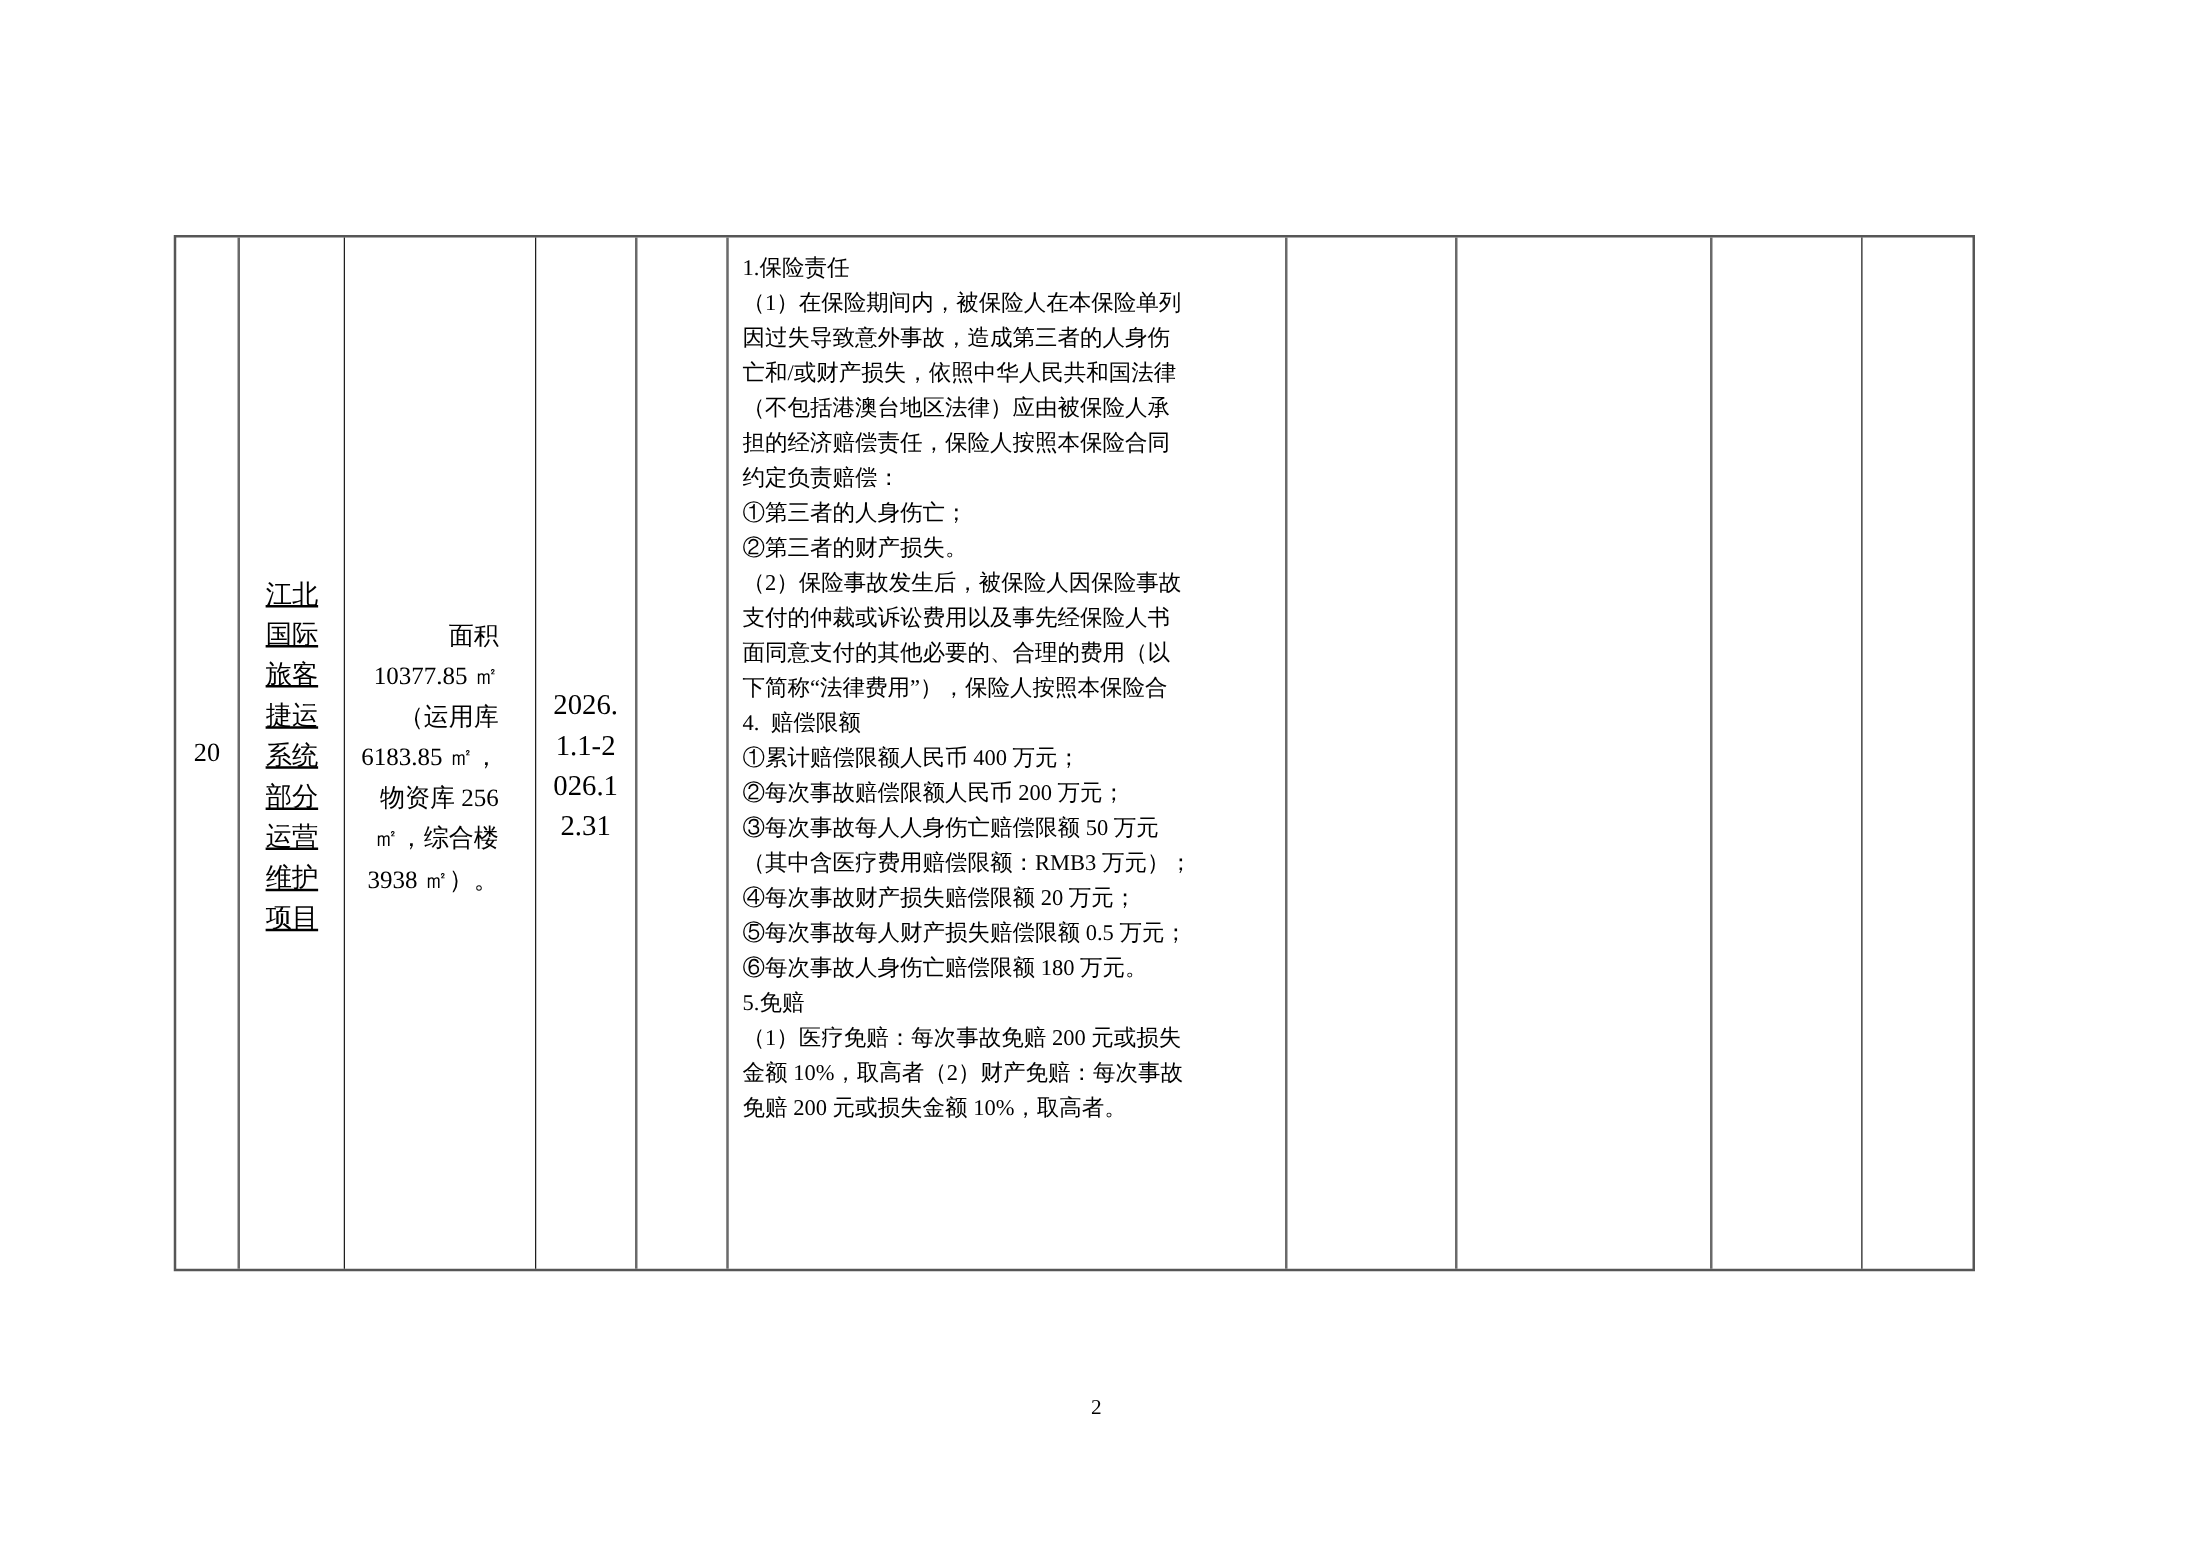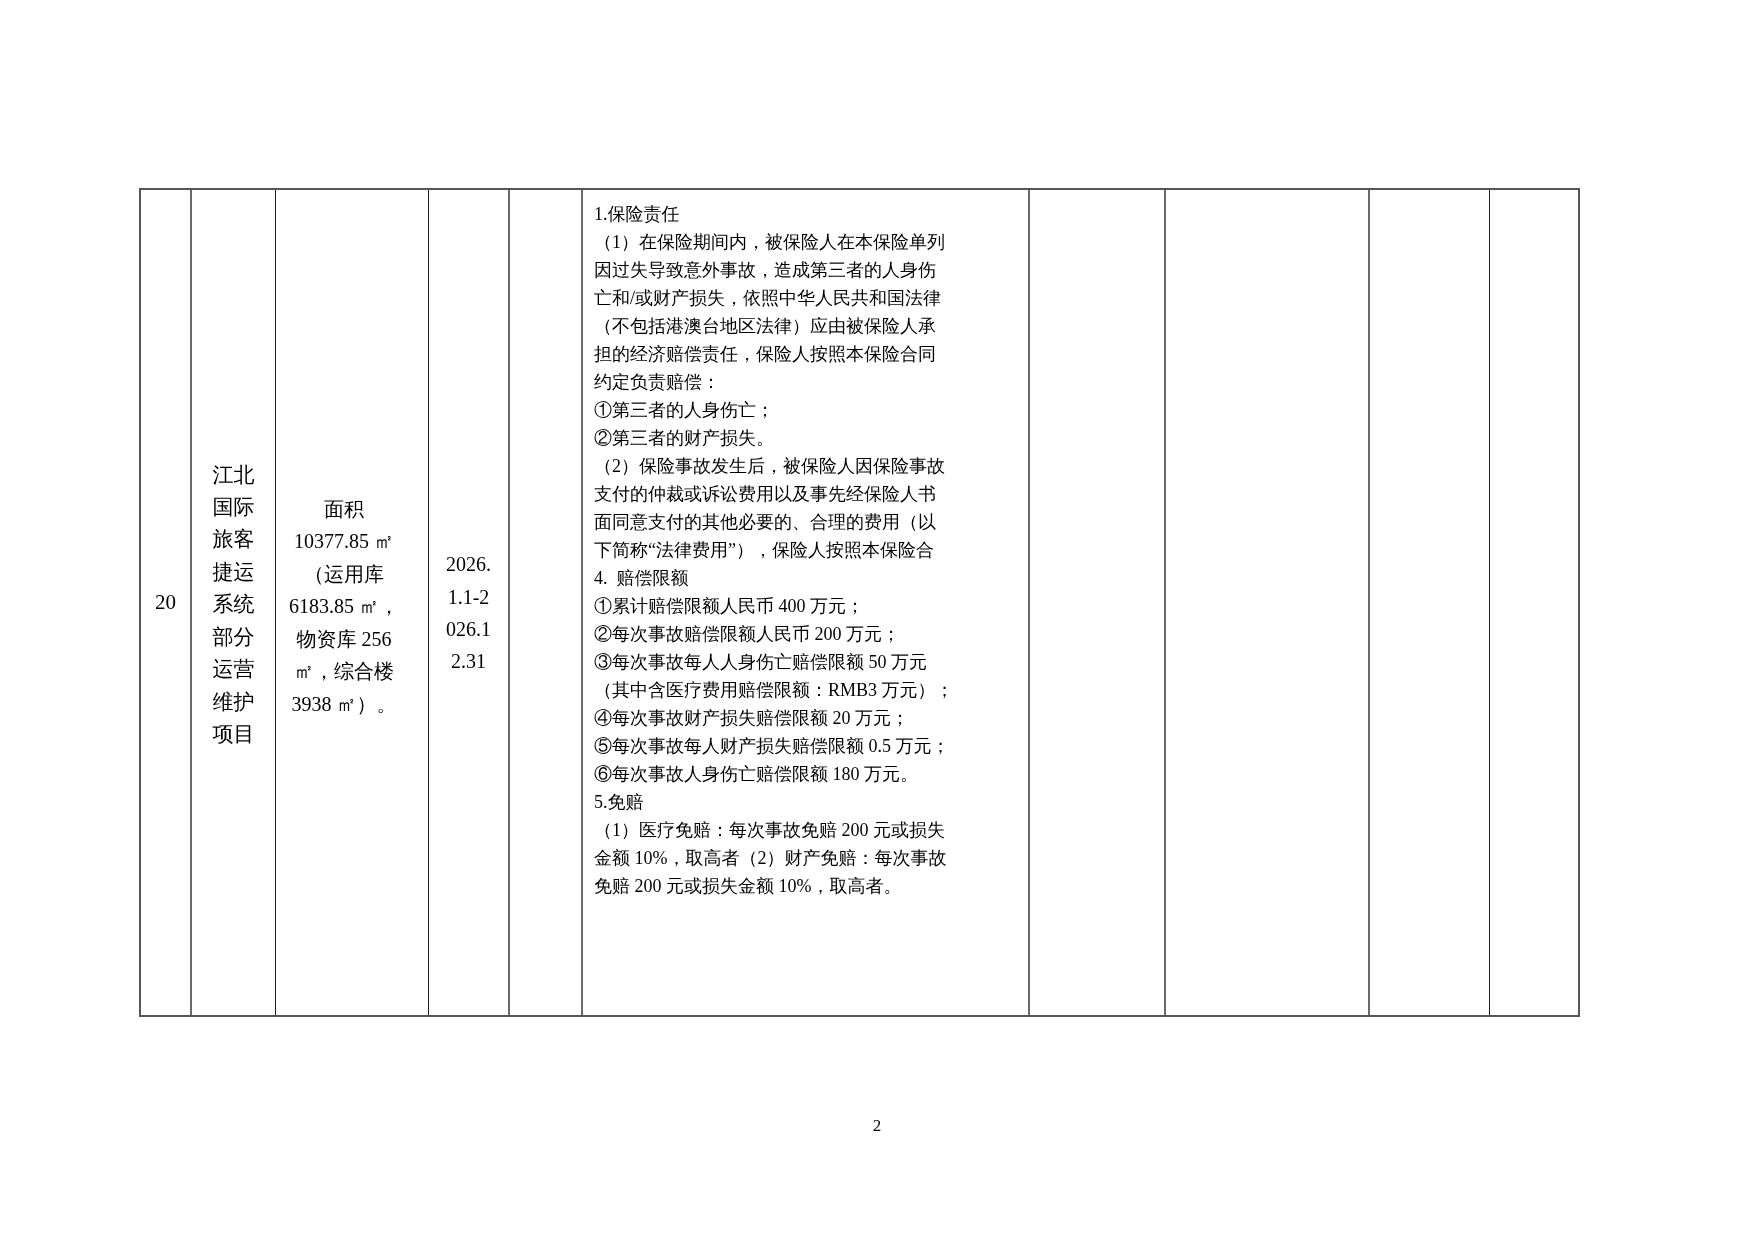--- a/index.html
+++ b/index.html
@@ -34,40 +34,40 @@
     flex-direction: column;
     align-items: center;
     justify-content: center;
     overflow: hidden;
   }
   .br-thin { border-right: 1px solid #1f1f1f; }
   .br-gray { border-right: 2px solid #6a6a6a; }
   .c1  { width: 51px;  font-size: 21px; }
   .c2  { width: 84px;  font-size: 21px; }
   .c3  { width: 153px; font-size: 20px; align-items: flex-start; }
-  .c4  { width: 81px;  font-size: 20px; }
+  .c4  { width: 81px;  font-size: 23px; }
   .c5  { width: 73px; }
   .c6  { width: 447px; justify-content: flex-start; align-items: flex-start; }
   .c7  { width: 136px; }
   .c8  { width: 204px; }
   .c9  { width: 120px; }
   .c10 { flex: 1 1 auto; }
   .lines .line {
     white-space: pre-wrap;
   }
   .v-lines {
     line-height: 32.4px;
     text-align: center;
   }
-  .shift9  { margin-top: 4px; }
+  .shift9  { margin-top: 4px; text-decoration: underline; }
   .shift4  { margin-top: 8px;  }
   .shift10 { margin-top: 21px; }
   .area-lines {
     line-height: 32.4px;
-    text-align: center;
+    text-align: right;
     padding-left: 13px;
   }
   .coverage {
     padding: 10px 6px 0 11px;
     font-size: 18px;
     line-height: 28px;
     text-align: left;
     font-family: Liberation Serif, serif;
   }
   .serial-number {

